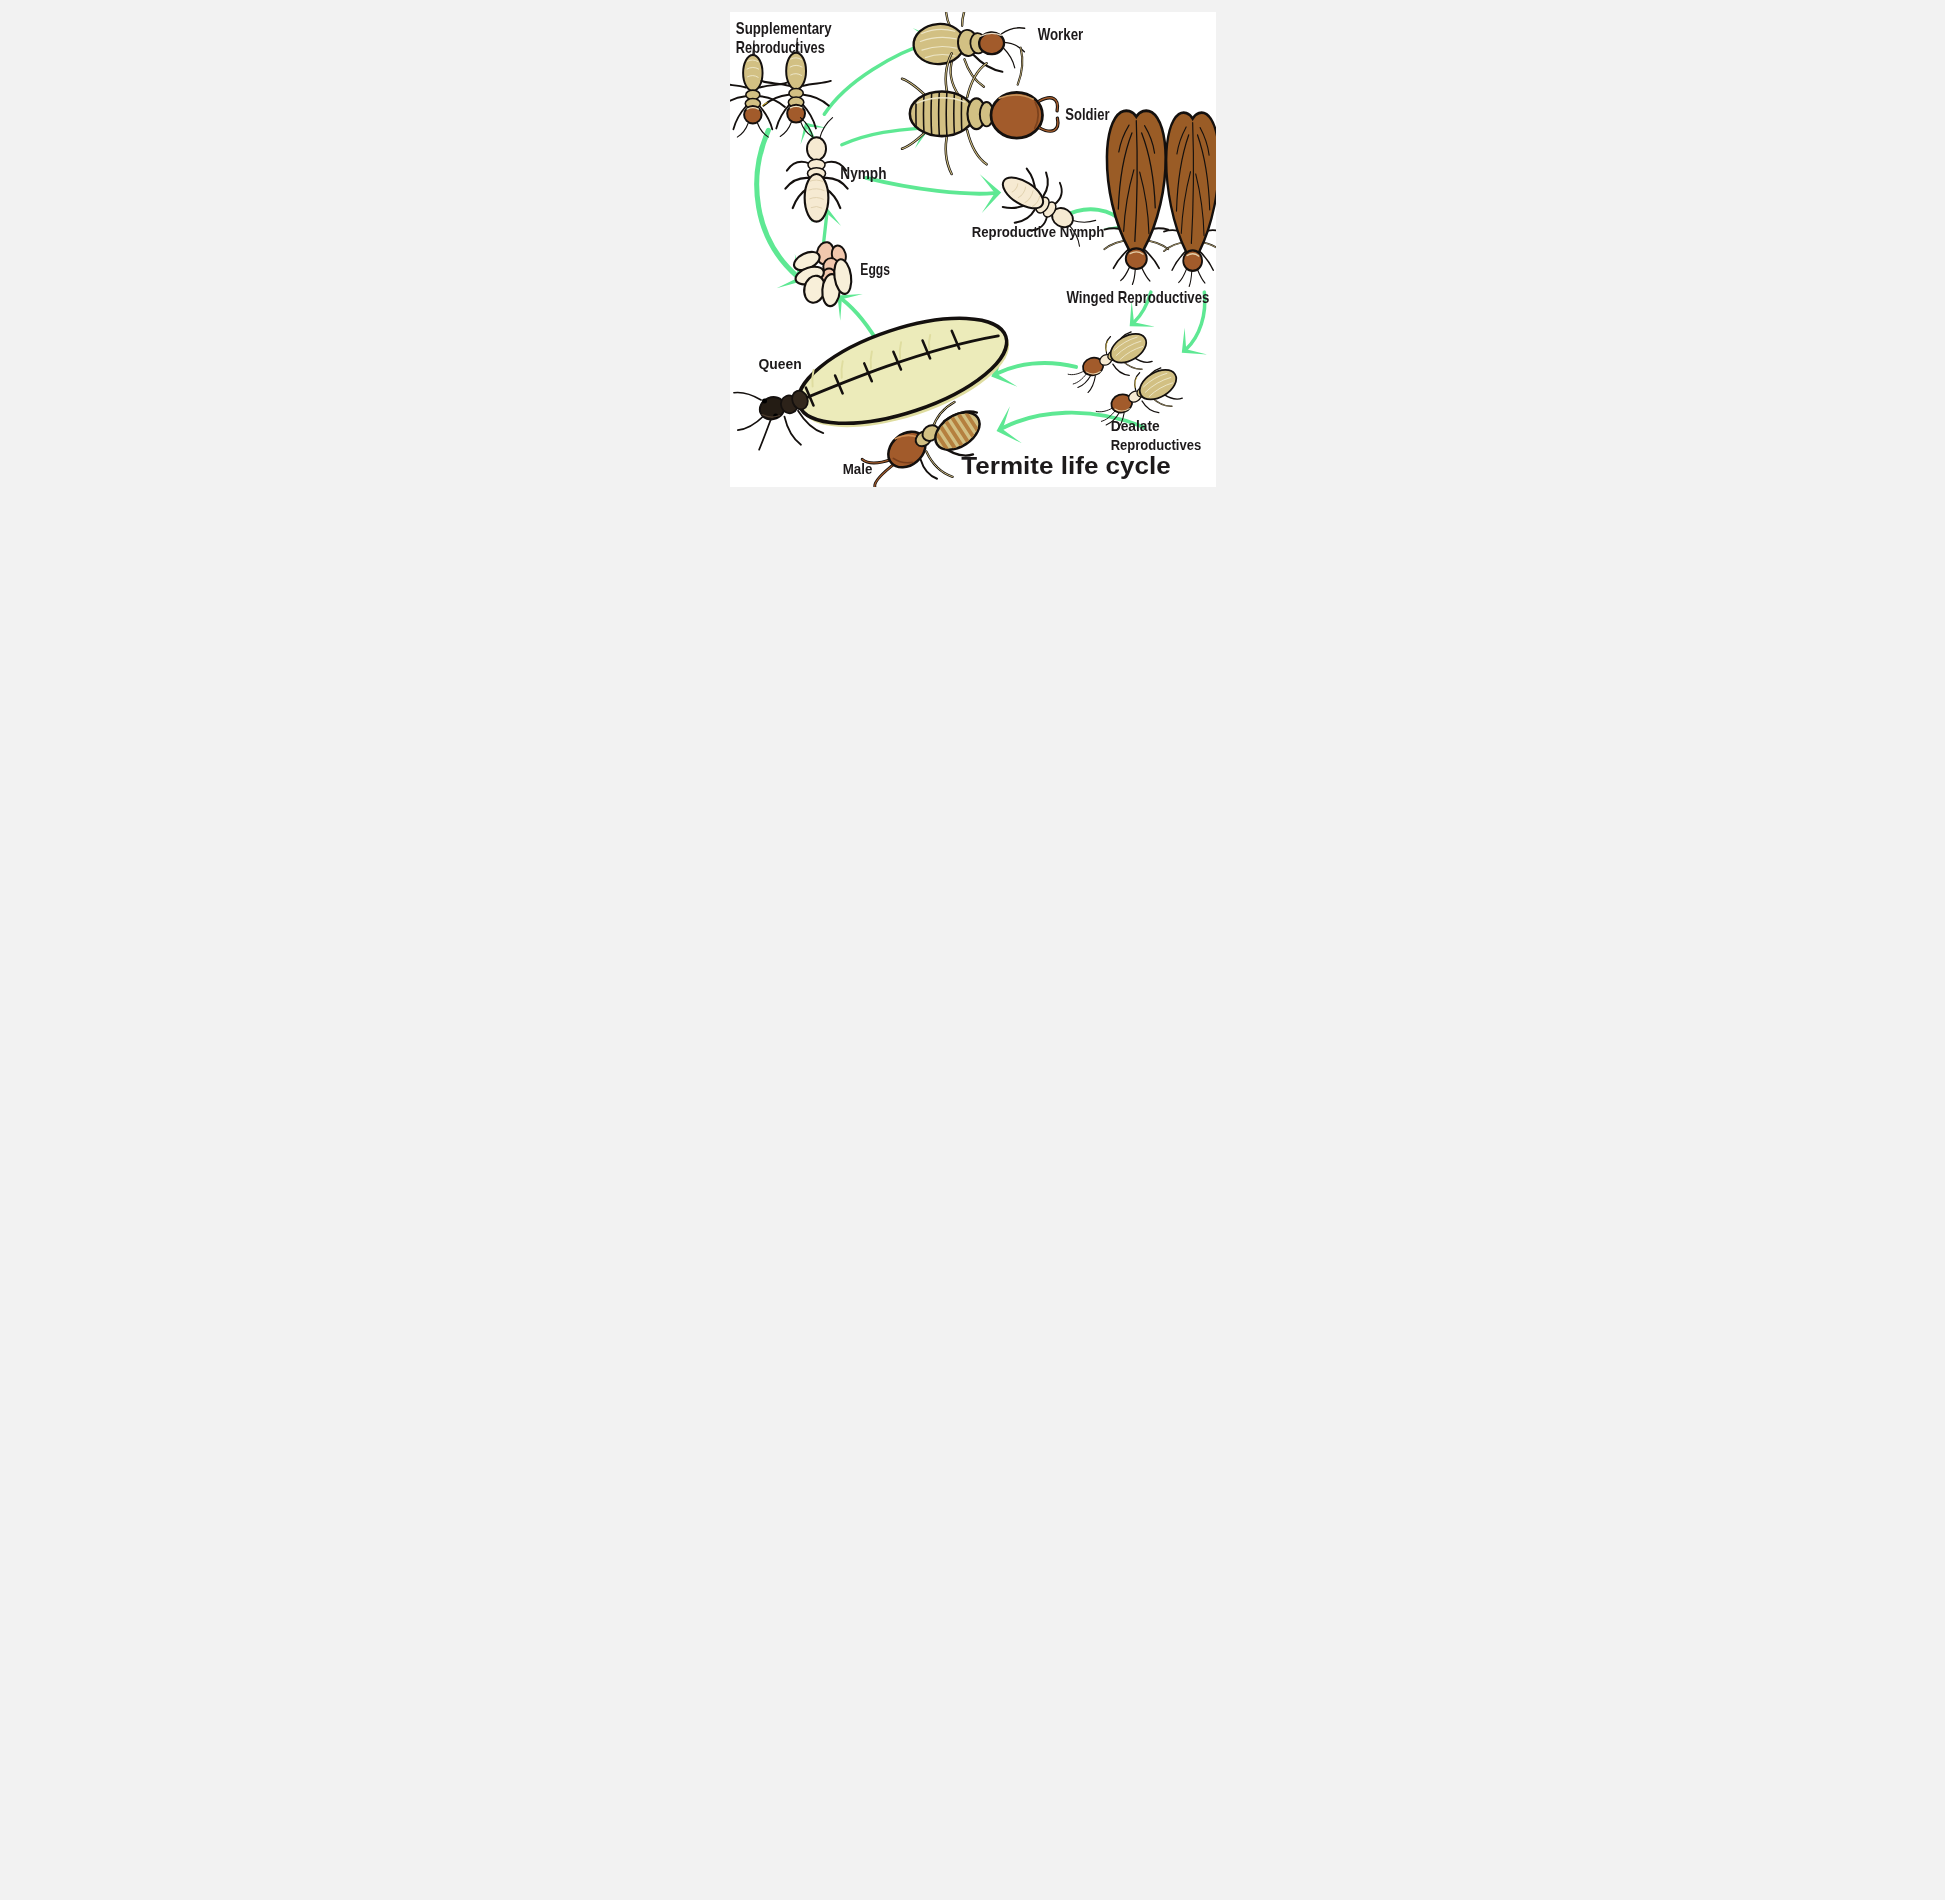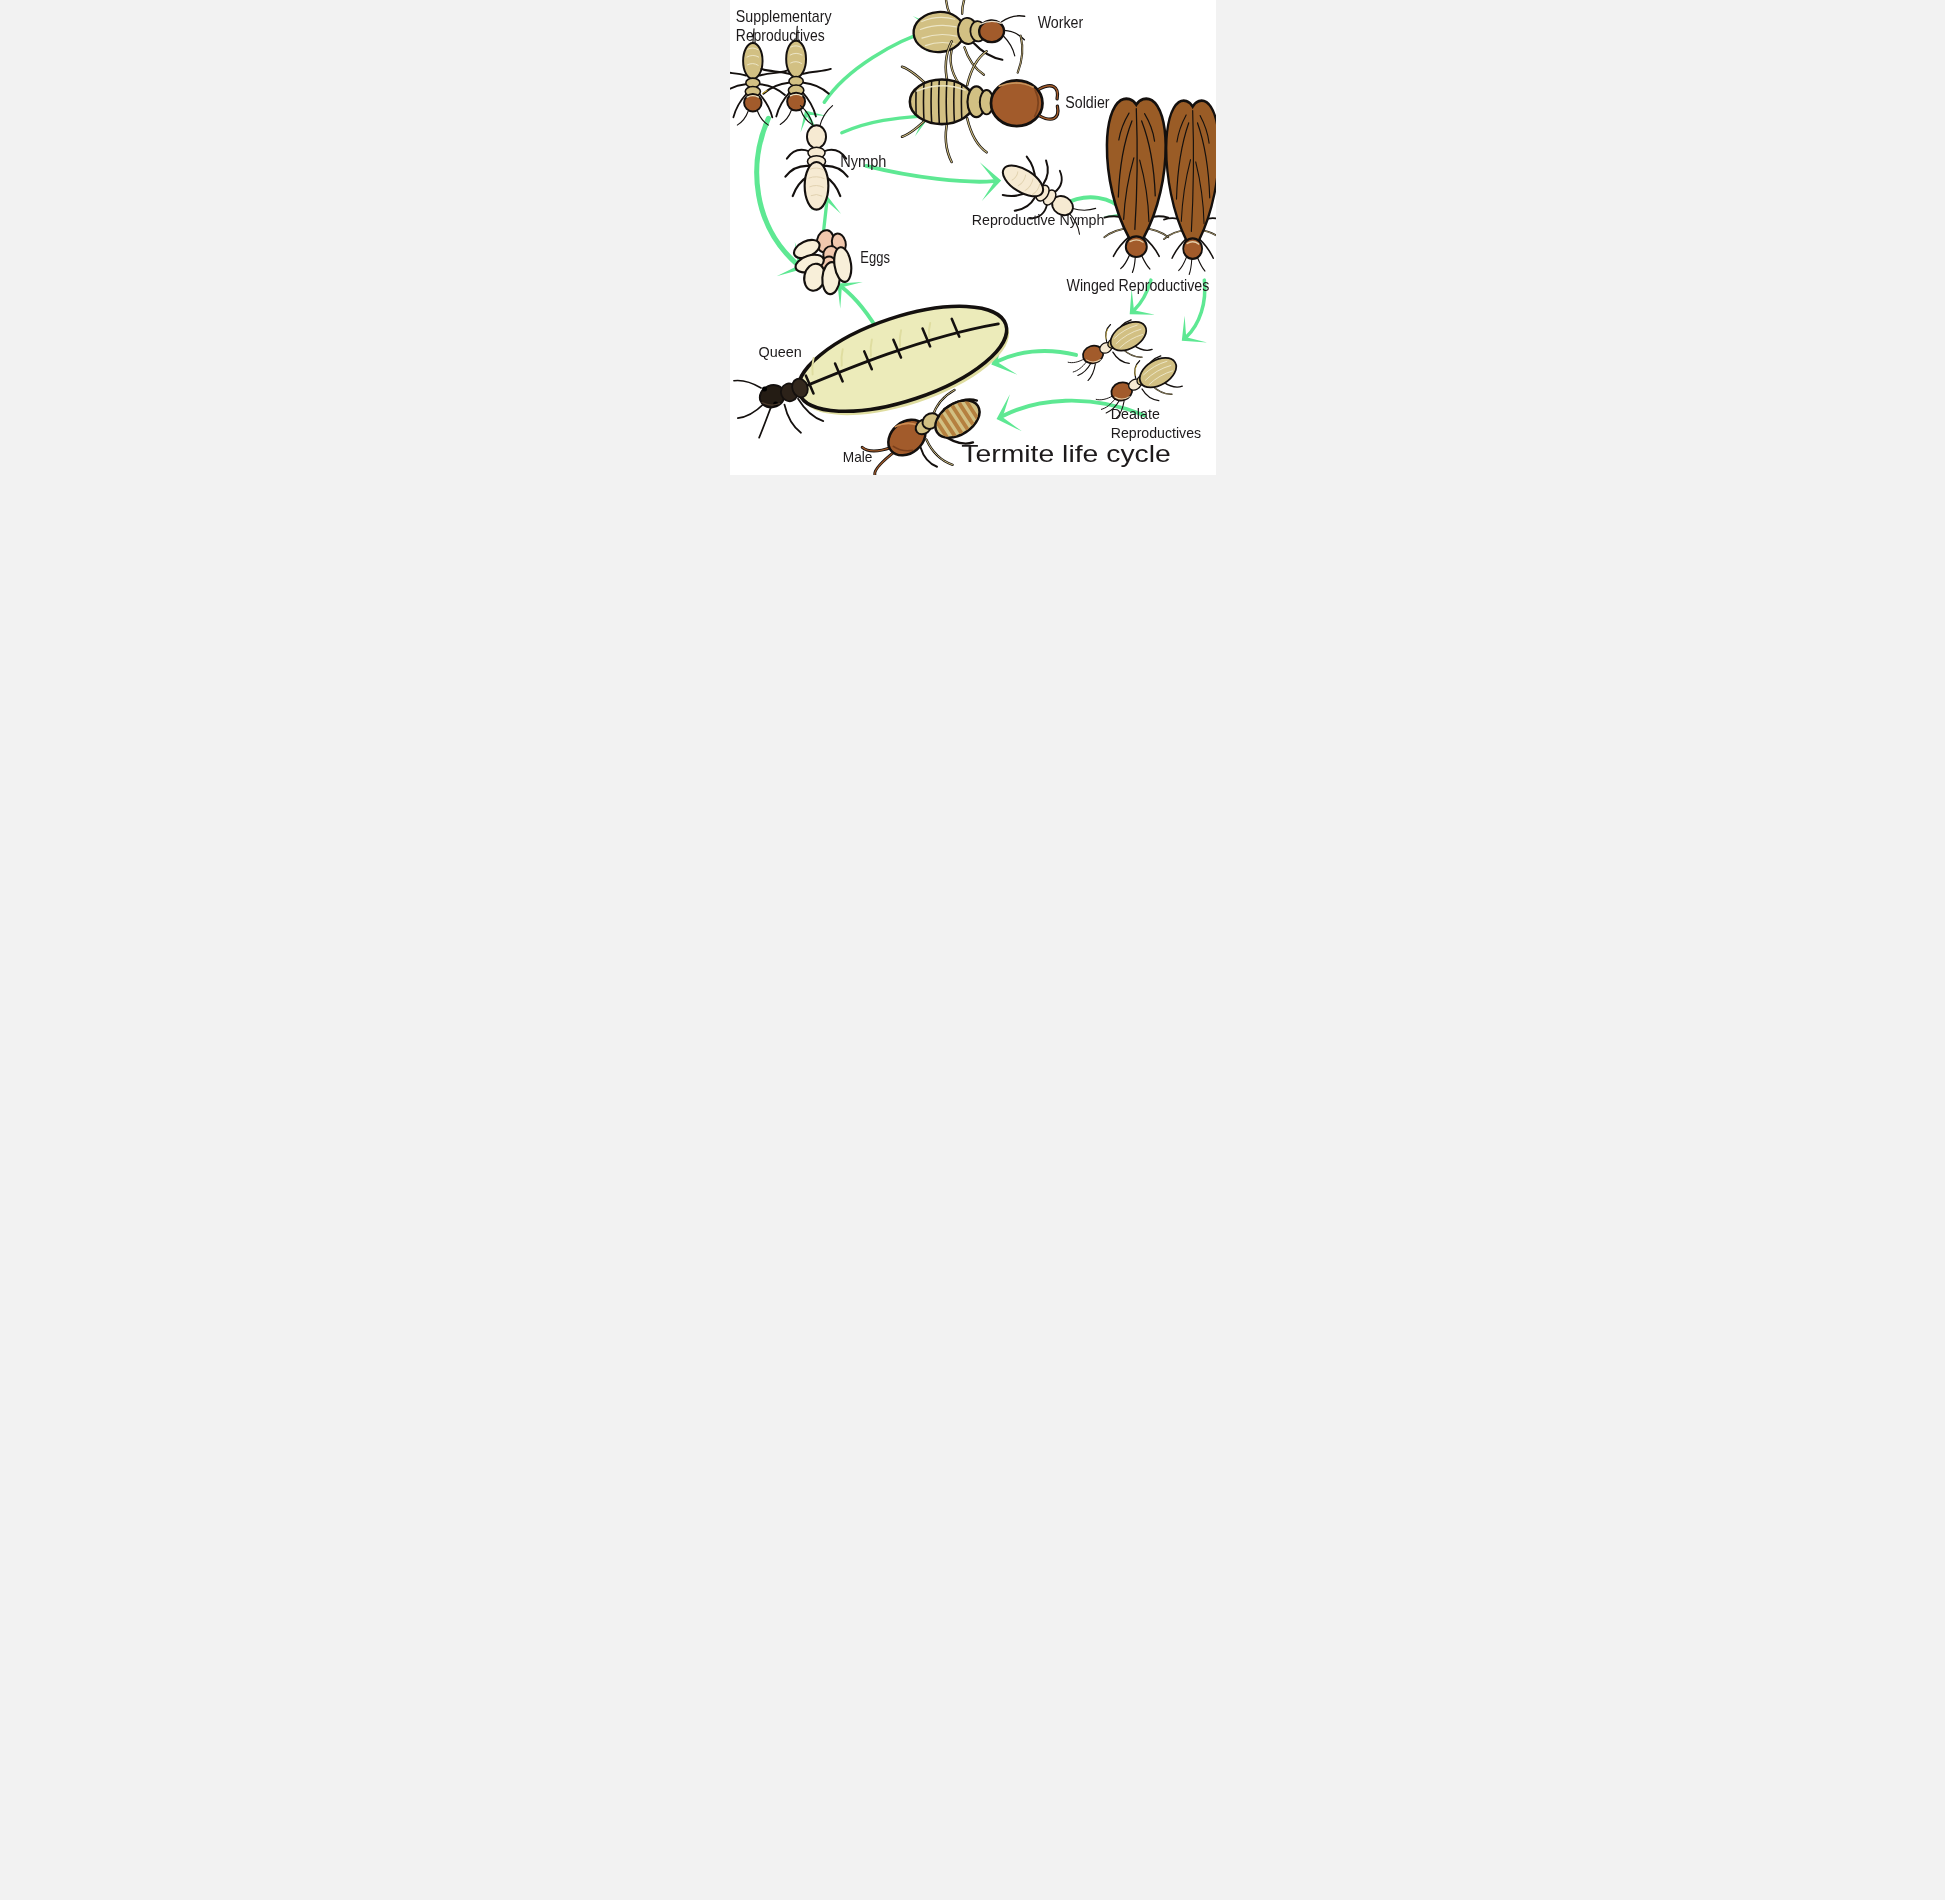--- a/index.html
+++ b/index.html
@@ -1,16 +1,16 @@
 <!DOCTYPE html>
 <html style="--c-background: #ffffff; --c-arrow: #5ee893; --c-text: #1d1a1b; --c-outline: #14100e; --c-tan: #d2c083; --c-tanLight: #ece5c6; --c-brown: #a25b2b; --c-brownLight: #c9965d; --c-wing: #9a5c26; --c-cream: #f6ead2; --c-creamShade: #e0d1ae; --c-eggCream: #f8efd9; --c-eggPink: #f1c7ad; --c-queenBody: #ecebba; --c-queenShadow: #dfdda0; --c-queenDark: #241c14; --c-maleStripe: #b5803f; --c-yellow: #ecc52f;font-size:6.2px"><head>
 <meta charset="utf-8">
 <style>
   html,body{margin:0;padding:0;background:#f2f2f2;}
-  .stage{width:486px;height:475px;margin:0 auto;background:var(--c-background,#fff);}
+  .stage{width:486px;height:475px;margin:12px auto;background:var(--c-background,#fff);font-weight:bold;}
   svg{display:block;width:100%;height:100%;}
   .lbl{font-family:"Liberation Sans","DejaVu Sans",sans-serif;fill:var(--c-text);}
   .alin{stroke:var(--c-arrow);fill:none;stroke-linecap:round;}
   .chev{fill:var(--c-arrow);}
   .ol{stroke:var(--c-outline);}
   .leg{stroke:var(--c-outline);fill:none;stroke-linecap:round;}
   .leghl{stroke:var(--c-tan);fill:none;stroke-linecap:round;}
   .creamhl{stroke:var(--c-creamShade);fill:none;stroke-linecap:round;}
   .tanhl{stroke:var(--c-tanLight);fill:none;stroke-linecap:round;}
   .tan{fill:var(--c-tan);}

